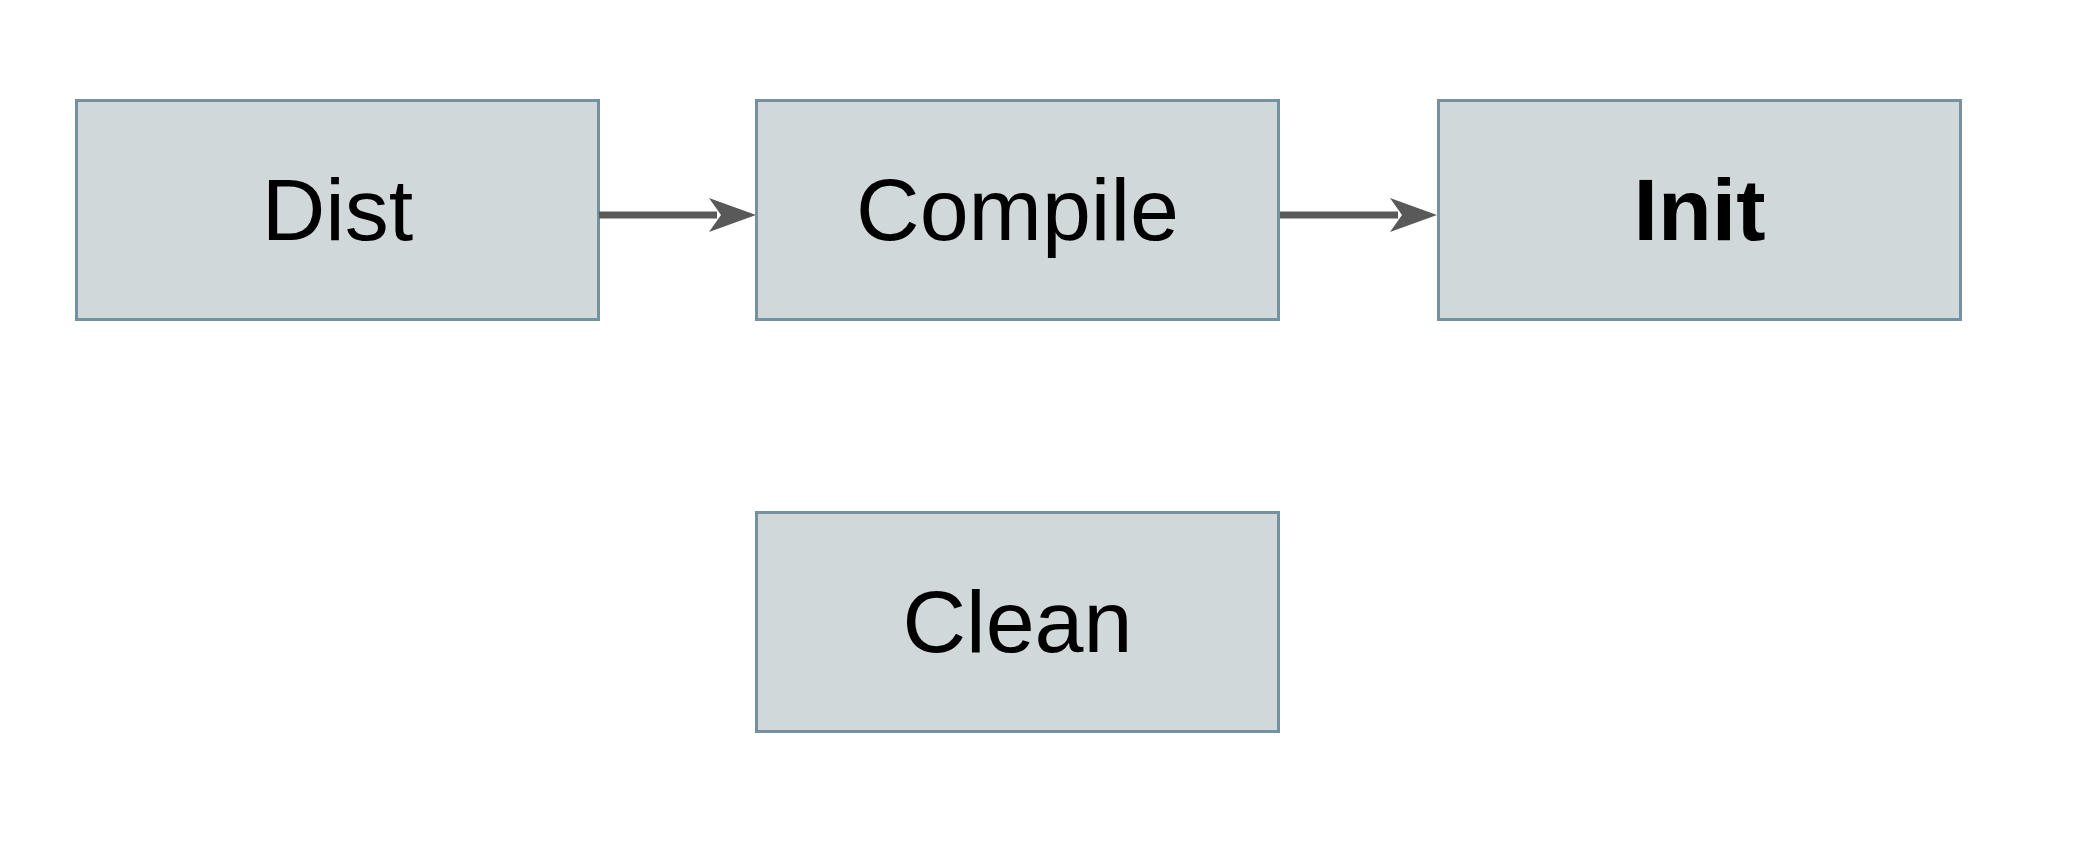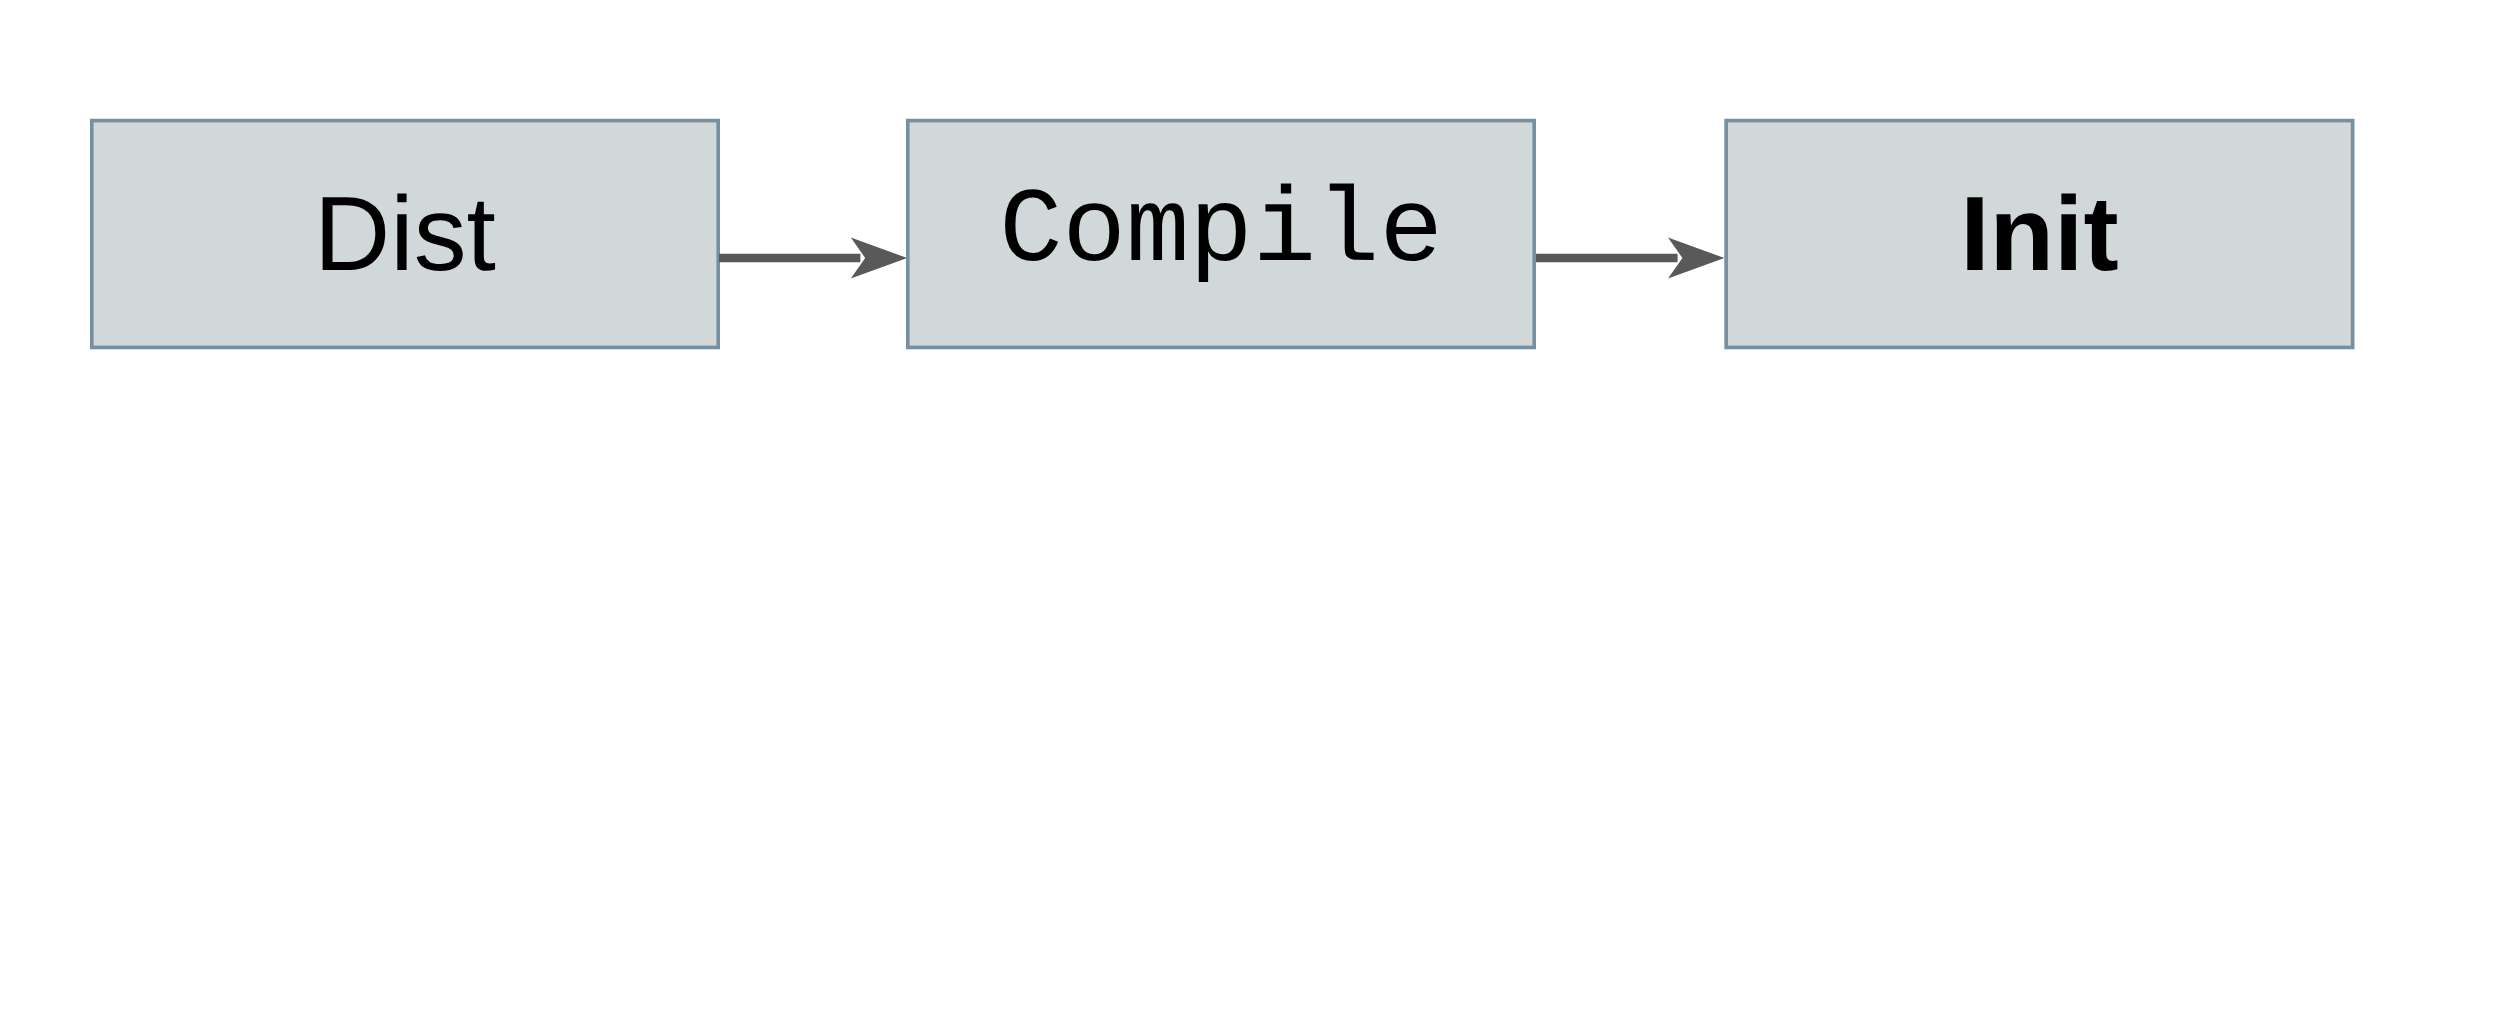--- a/index.html
+++ b/index.html
@@ -11,37 +11,37 @@
     position: relative;
     width: 2078px;
     height: 848px;
     background: var(--canvas-bg, #ffffff);
     font-family: "Liberation Sans", "DejaVu Sans", sans-serif;
     overflow: hidden;
   }
   .node {
     position: absolute;
     width: 525px;
-    height: 192px;
+    height: 222px;
     box-sizing: border-box;
     background: var(--node-fill, #d0d8da);
     border: 3px solid var(--node-border, #7590a0);
     display: flex;
     align-items: center;
     justify-content: center;
   }
   .node-label {
     font-size: 88px;
     line-height: 1;
     color: var(--label-color, #000000);
     letter-spacing: 0px;
     white-space: nowrap;
   }
   #node-dist    { left: 75px;   top: 99px; }
-  #node-compile { left: 755px;  top: 99px; font-family: Liberation Mono, monospace; }
+  #node-compile { left: 755px;  top: 99px; }
   #node-init    { left: 1437px; top: 99px; font-weight: bold; }
   #node-clean   { left: 755px;  top: 511px; }
 
   .edge-arrow {
     position: absolute;
     top: 196px;
     width: 157px;
     height: 38px;
   }
   #arrow-dist-to-compile { left: 599px; }
@@ -77,14 +77,17 @@
 
   <svg class="edge-arrow" id="arrow-compile-to-init" viewBox="0 0 157 38" aria-hidden="true">
     <line class="shaft" x1="0" y1="19" x2="118" y2="19"></line>
     <polygon class="head" points="110,2 157,19 110,36 122,19"></polygon>
   </svg>
 
   <div class="node" id="node-init">
     <span class="node-label">Init</span>
   </div>
 
+  <div class="node" id="node-clean">
+    <span class="node-label">Clean</span>
+  </div>
 
 </div>
 
 </body></html>

